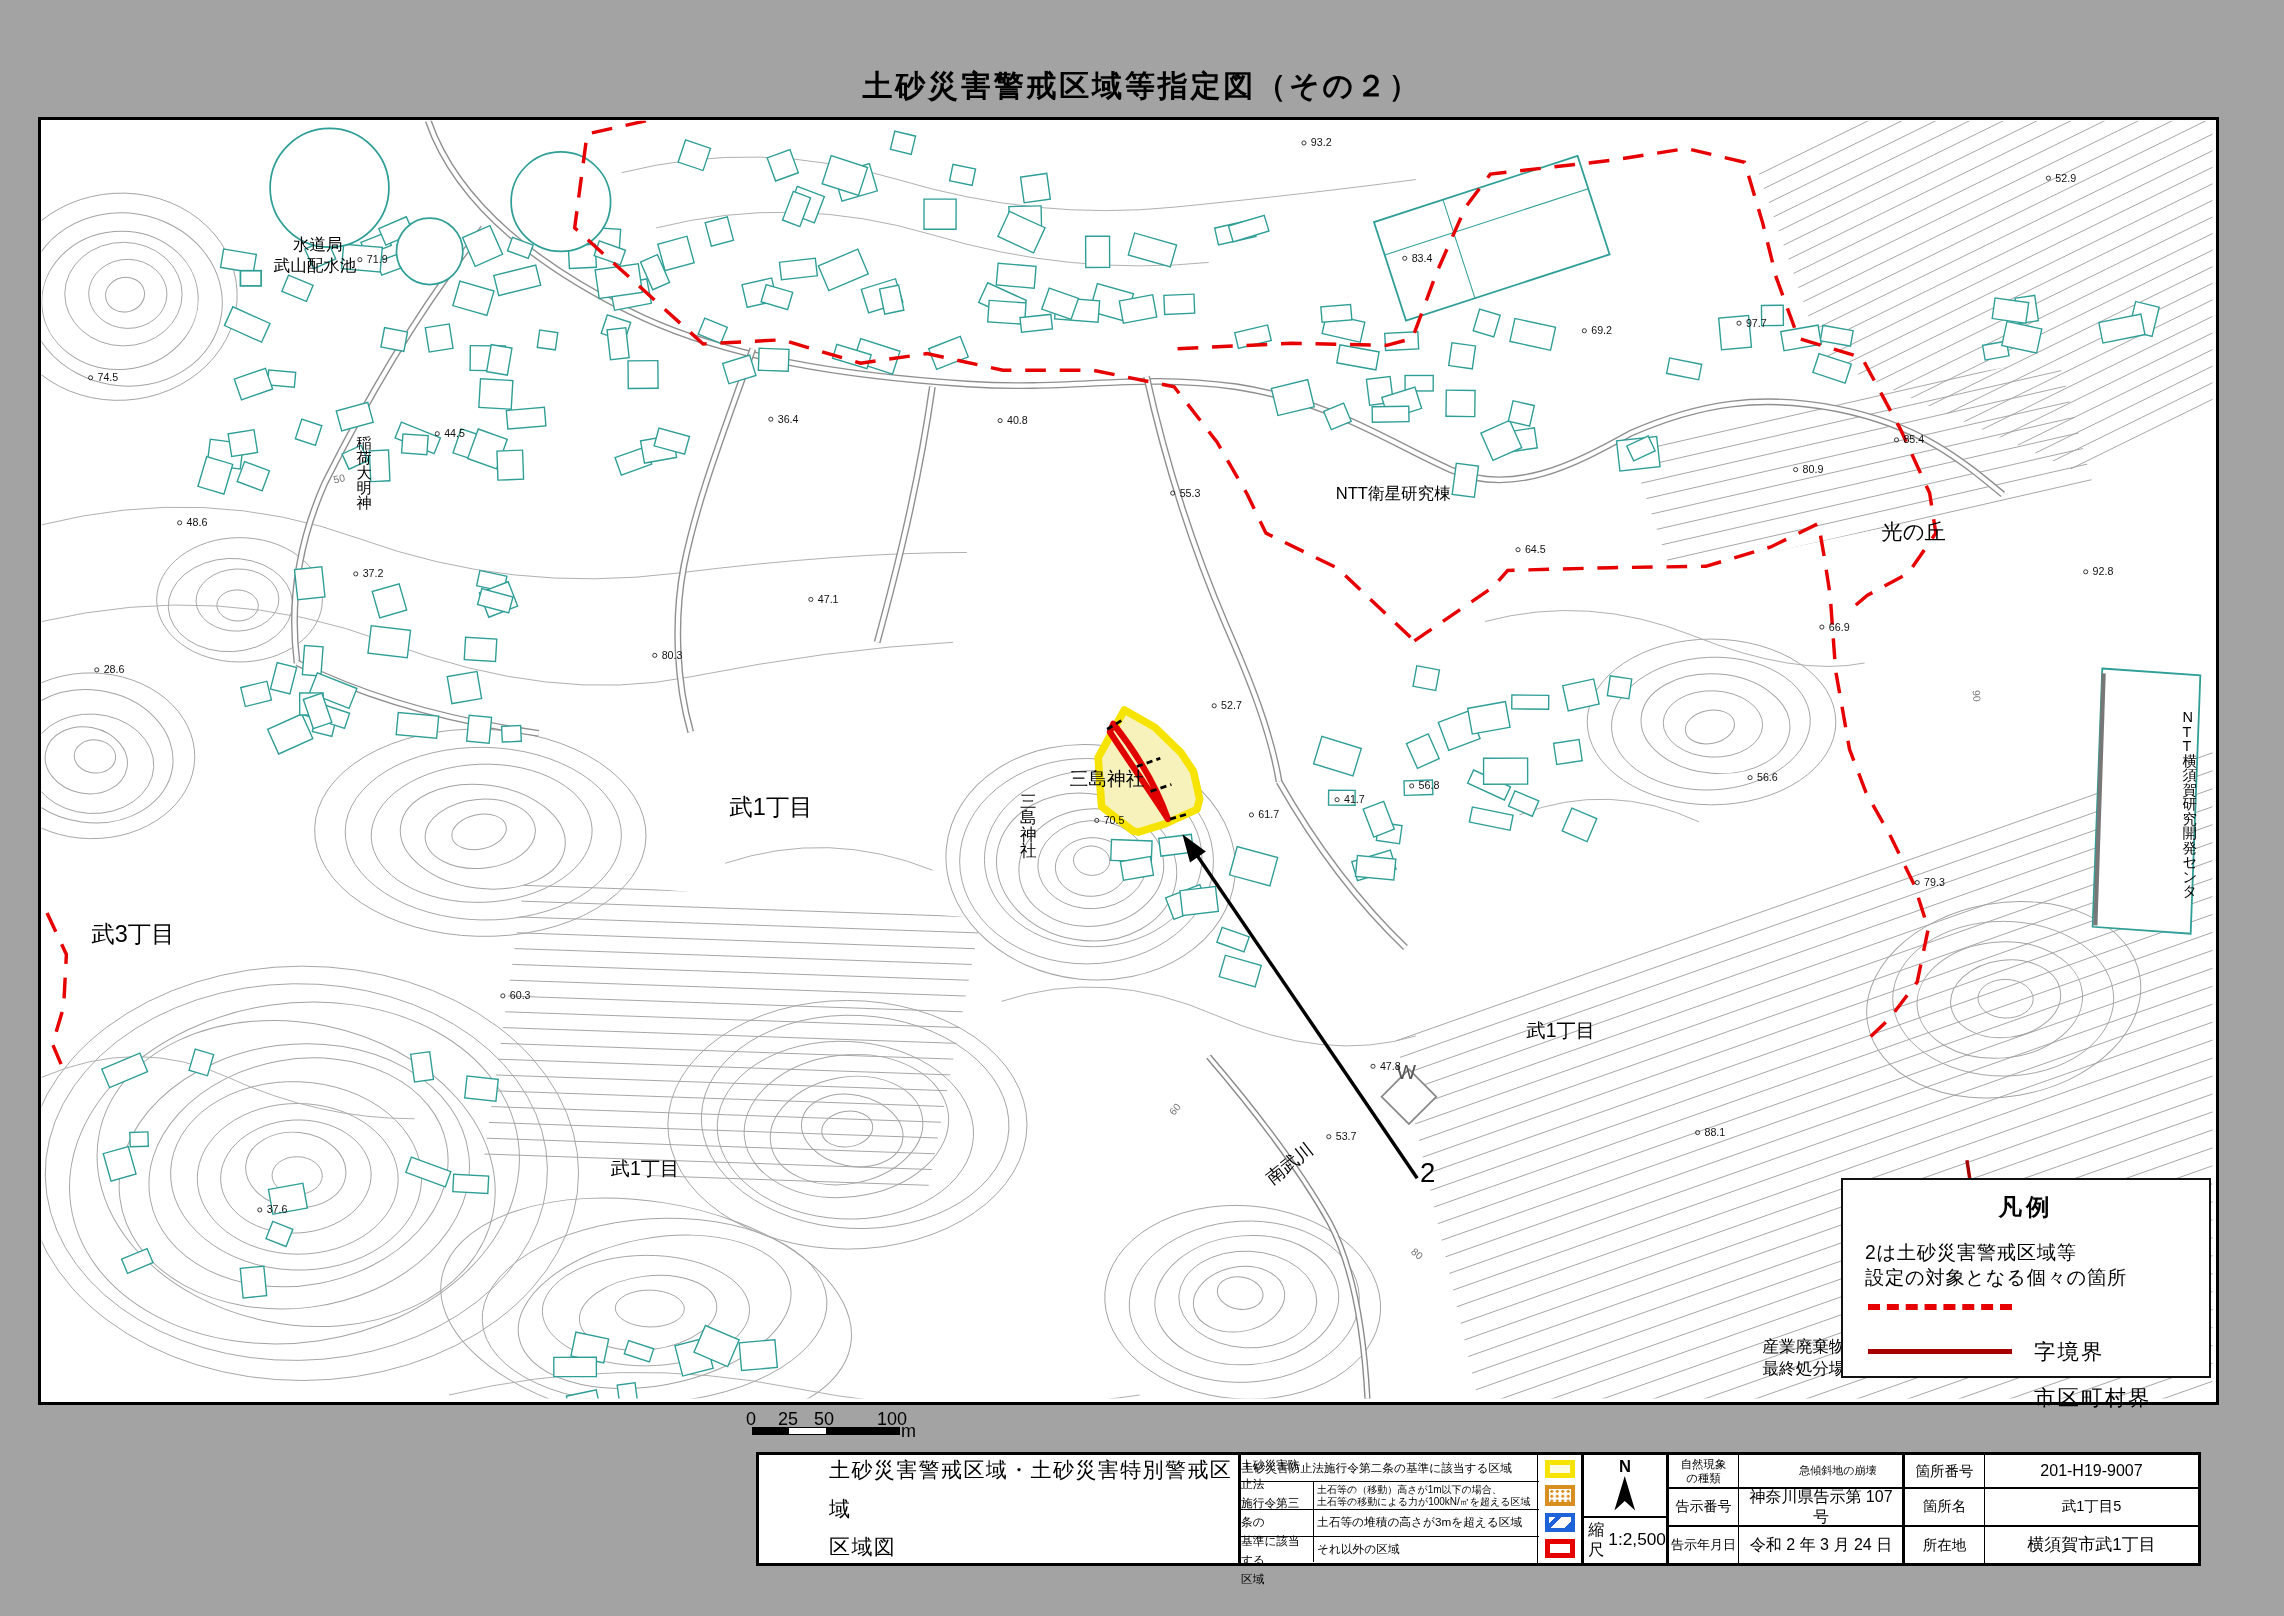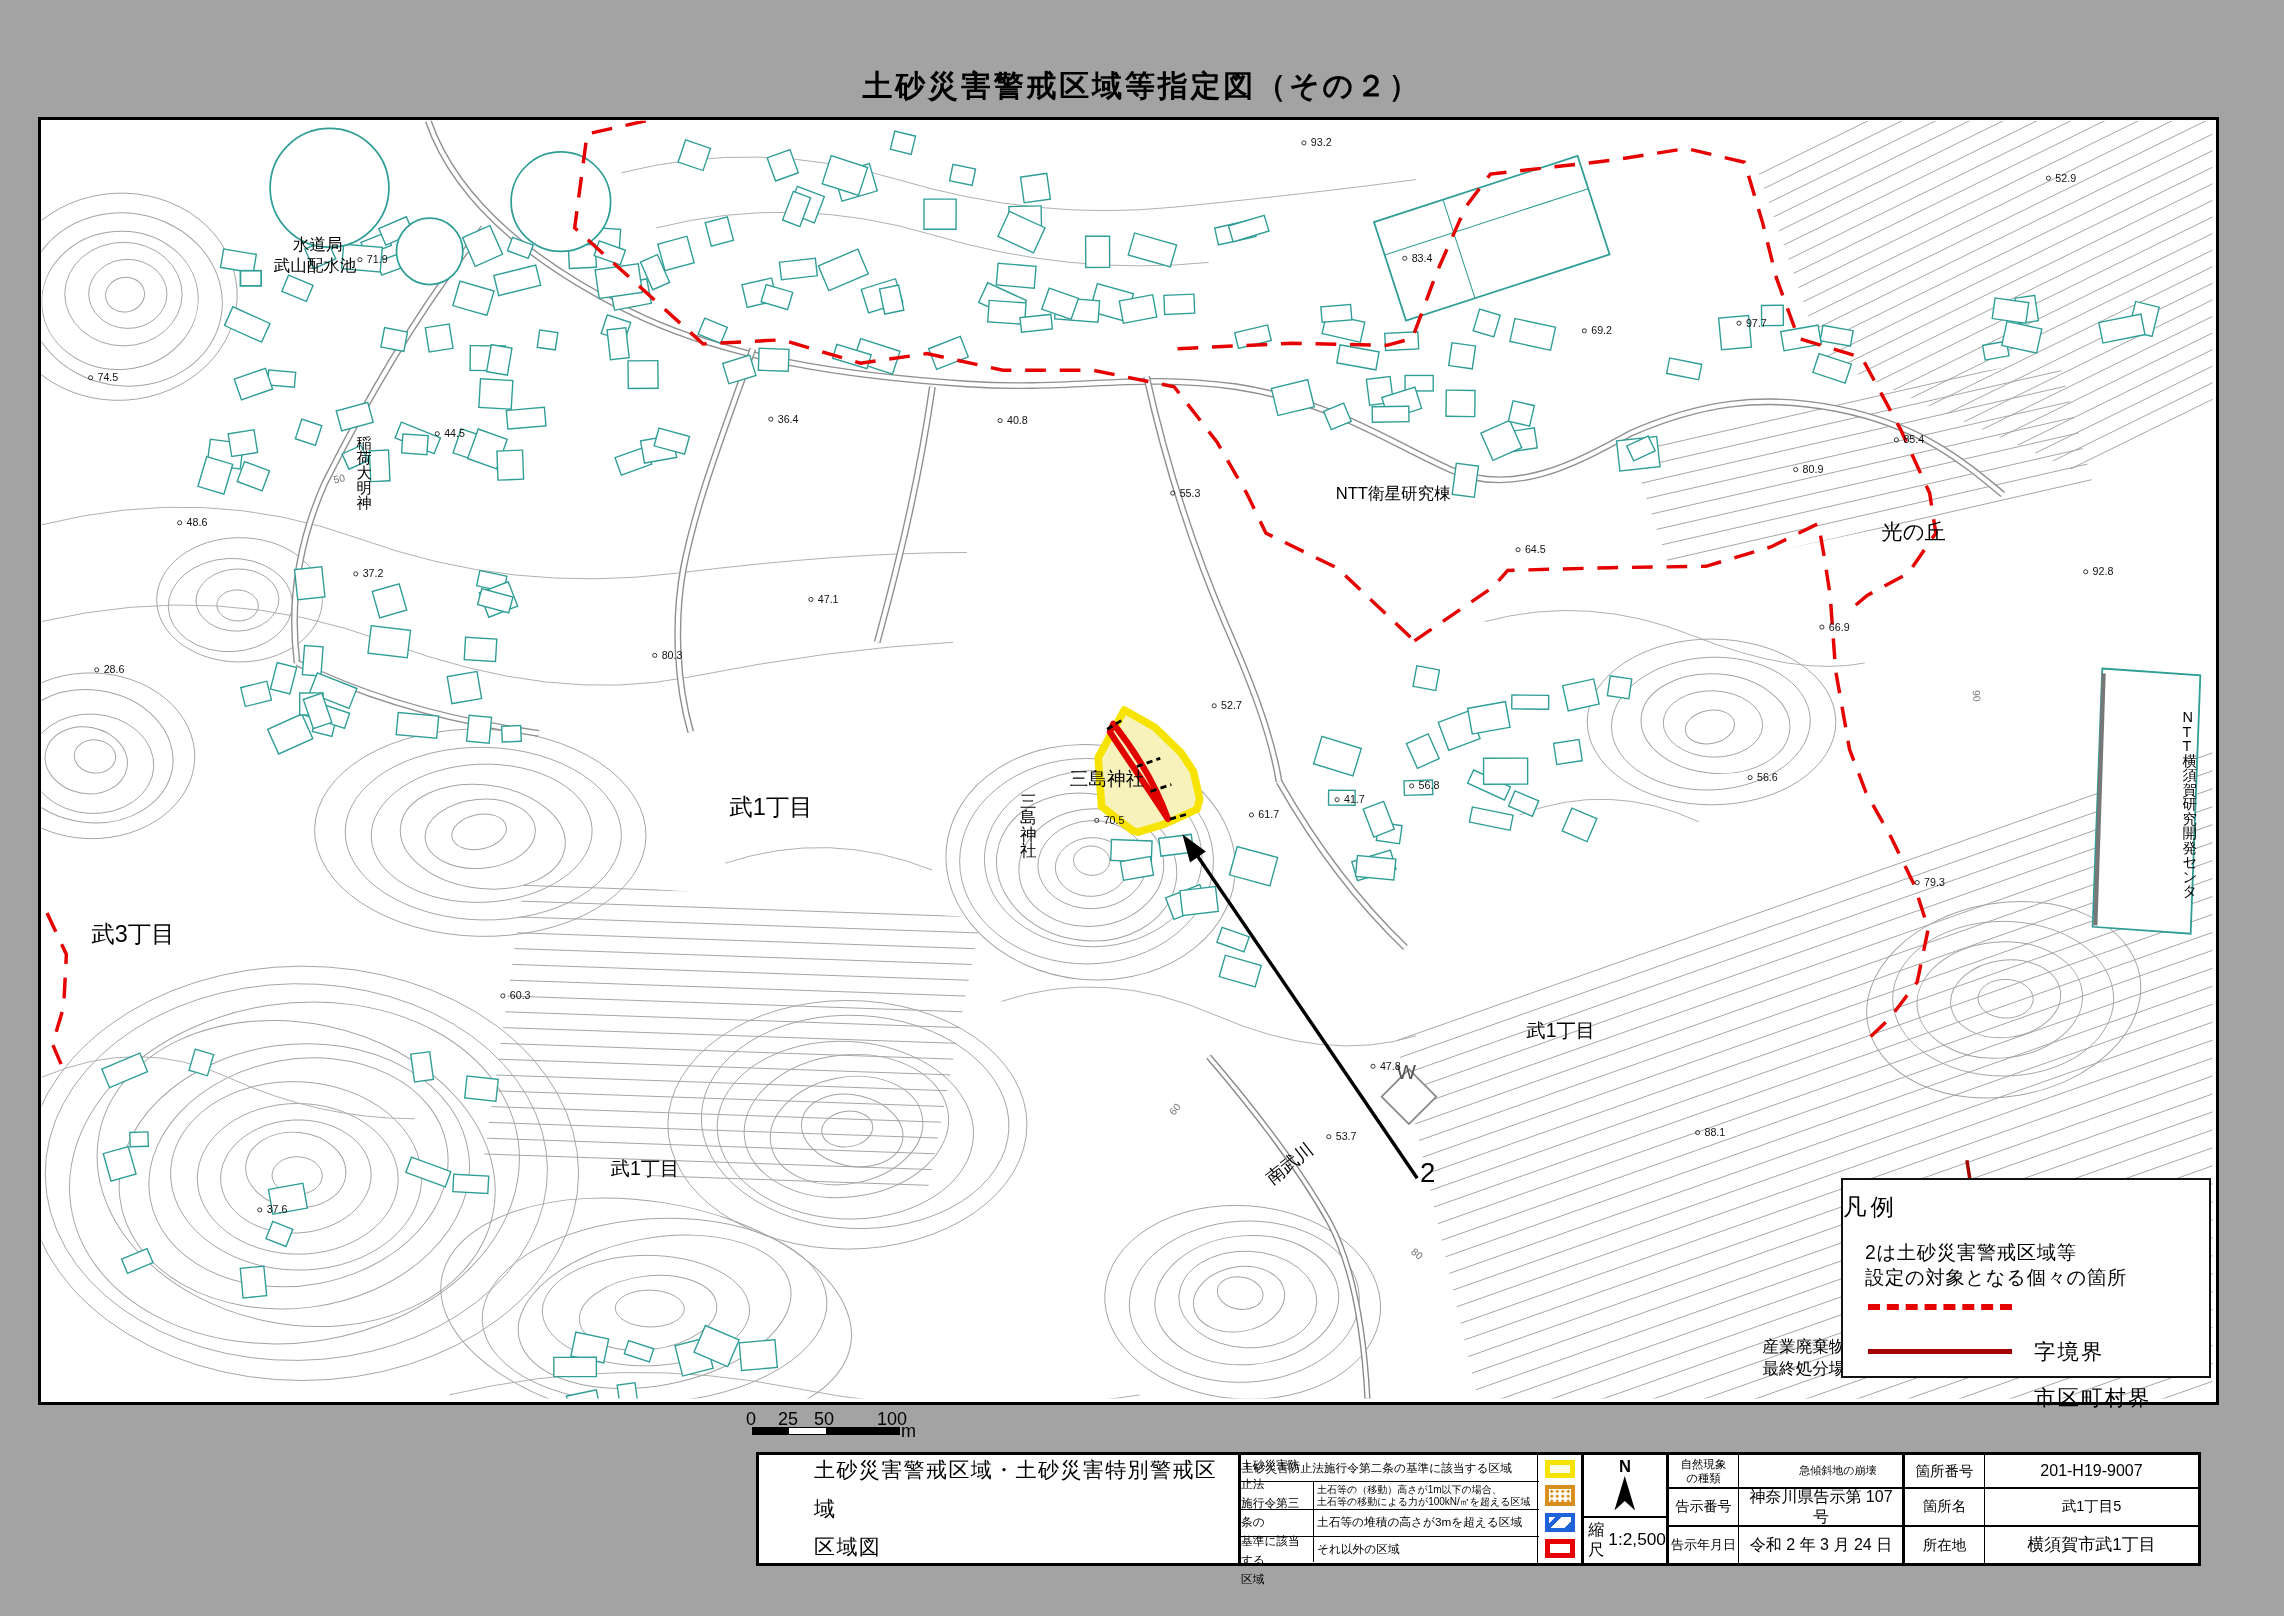--- a/index.html
+++ b/index.html
@@ -4,37 +4,37 @@
 <style>
   html,body{margin:0;padding:0;background:#fff;}
   body{width:2284px;height:1616px;font-family:"Liberation Sans","DejaVu Sans",sans-serif;color:#000;}
   .page{position:relative;width:2284px;height:1616px;background:#a3a3a3;overflow:hidden;}
   .ab{position:absolute;}
   .page-title{left:0;top:66px;width:2284px;text-align:center;font-size:30px;font-weight:bold;letter-spacing:2.8px;}
   .map-frame{left:38px;top:117px;width:2175px;height:1282px;border:3.5px solid #000;background:#fff;}
   #mapsvg{position:absolute;left:0;top:0;}
   
   .legend-box{left:1841px;top:1178px;width:366px;height:196px;border:2.8px solid #111;background:#fff;z-index:5;}
-  .legend-title{left:0;top:11px;width:100%;text-align:left;font-size:23.5px;letter-spacing:4.1px;}
+  .legend-title{left:0;top:11px;width:100%;text-align:center;font-size:23.5px;letter-spacing:4.1px;font-weight:bold;}
   .legend-note{left:22px;font-size:19.3px;letter-spacing:0.7px;white-space:nowrap;}
   .legend-dash{left:25px;top:124px;width:144px;height:0;border-top:6.2px dashed #e60000;}
   .legend-solid{left:25px;top:169px;width:144px;height:4.8px;background:#a50000;}
   .legend-item-label{font-size:21.4px;letter-spacing:2.1px;margin-top:44px;}
   
   .scalebar{left:746px;top:1409px;width:180px;height:35px;z-index:5;font-size:18px;}
   .scalebar .num{position:absolute;top:0;}
   .sb-bar{position:absolute;left:5.5px;top:18px;width:146px;height:6.2px;border:1px solid #000;display:flex;}
   .sb-seg{height:100%;}
   .sb-m{position:absolute;left:155px;top:12.4px;font-size:18px;}
   
   .tblock{left:756px;top:1452px;width:1439px;height:108px;border:3.5px solid #000;background:#fff;z-index:5;}
   .vline,.hline{position:absolute;background:#000;}
   .cell{position:absolute;display:flex;align-items:center;justify-content:center;text-align:center;line-height:1.25;}
   .cell.left{justify-content:flex-start;text-align:left;}
-  .map-title-cell{font-size:21px;letter-spacing:1.4px;line-height:1.85;}
+  .map-title-cell{font-size:21px;letter-spacing:1.4px;line-height:1.85;margin-left:15px;}
   .small17{font-size:11.7px;}
   .small15{font-size:10px;}
   .sw{position:absolute;box-sizing:border-box;width:30px;background:#fff;}
   .sw-yellow{border:5.5px solid #f6e300;background:#fdfbe2;}
   .sw-orange{border:4.8px solid #d98f1f;background-color:#fff;background-image:radial-gradient(#d98f1f 1.4px, rgba(0,0,0,0) 1.8px);background-size:5.5px 4.8px;}
   .sw-blue{border:4.8px solid #1e64d8;background:repeating-linear-gradient(135deg,#fff 0 4.8px,#1e64d8 4.8px 9px,#fff 9px 14px);}
   .sw-red{border:5.5px solid #e60000;background:#fff;}
   .north-n{font-size:16.6px;font-weight:bold;}
 </style>
 </head>

